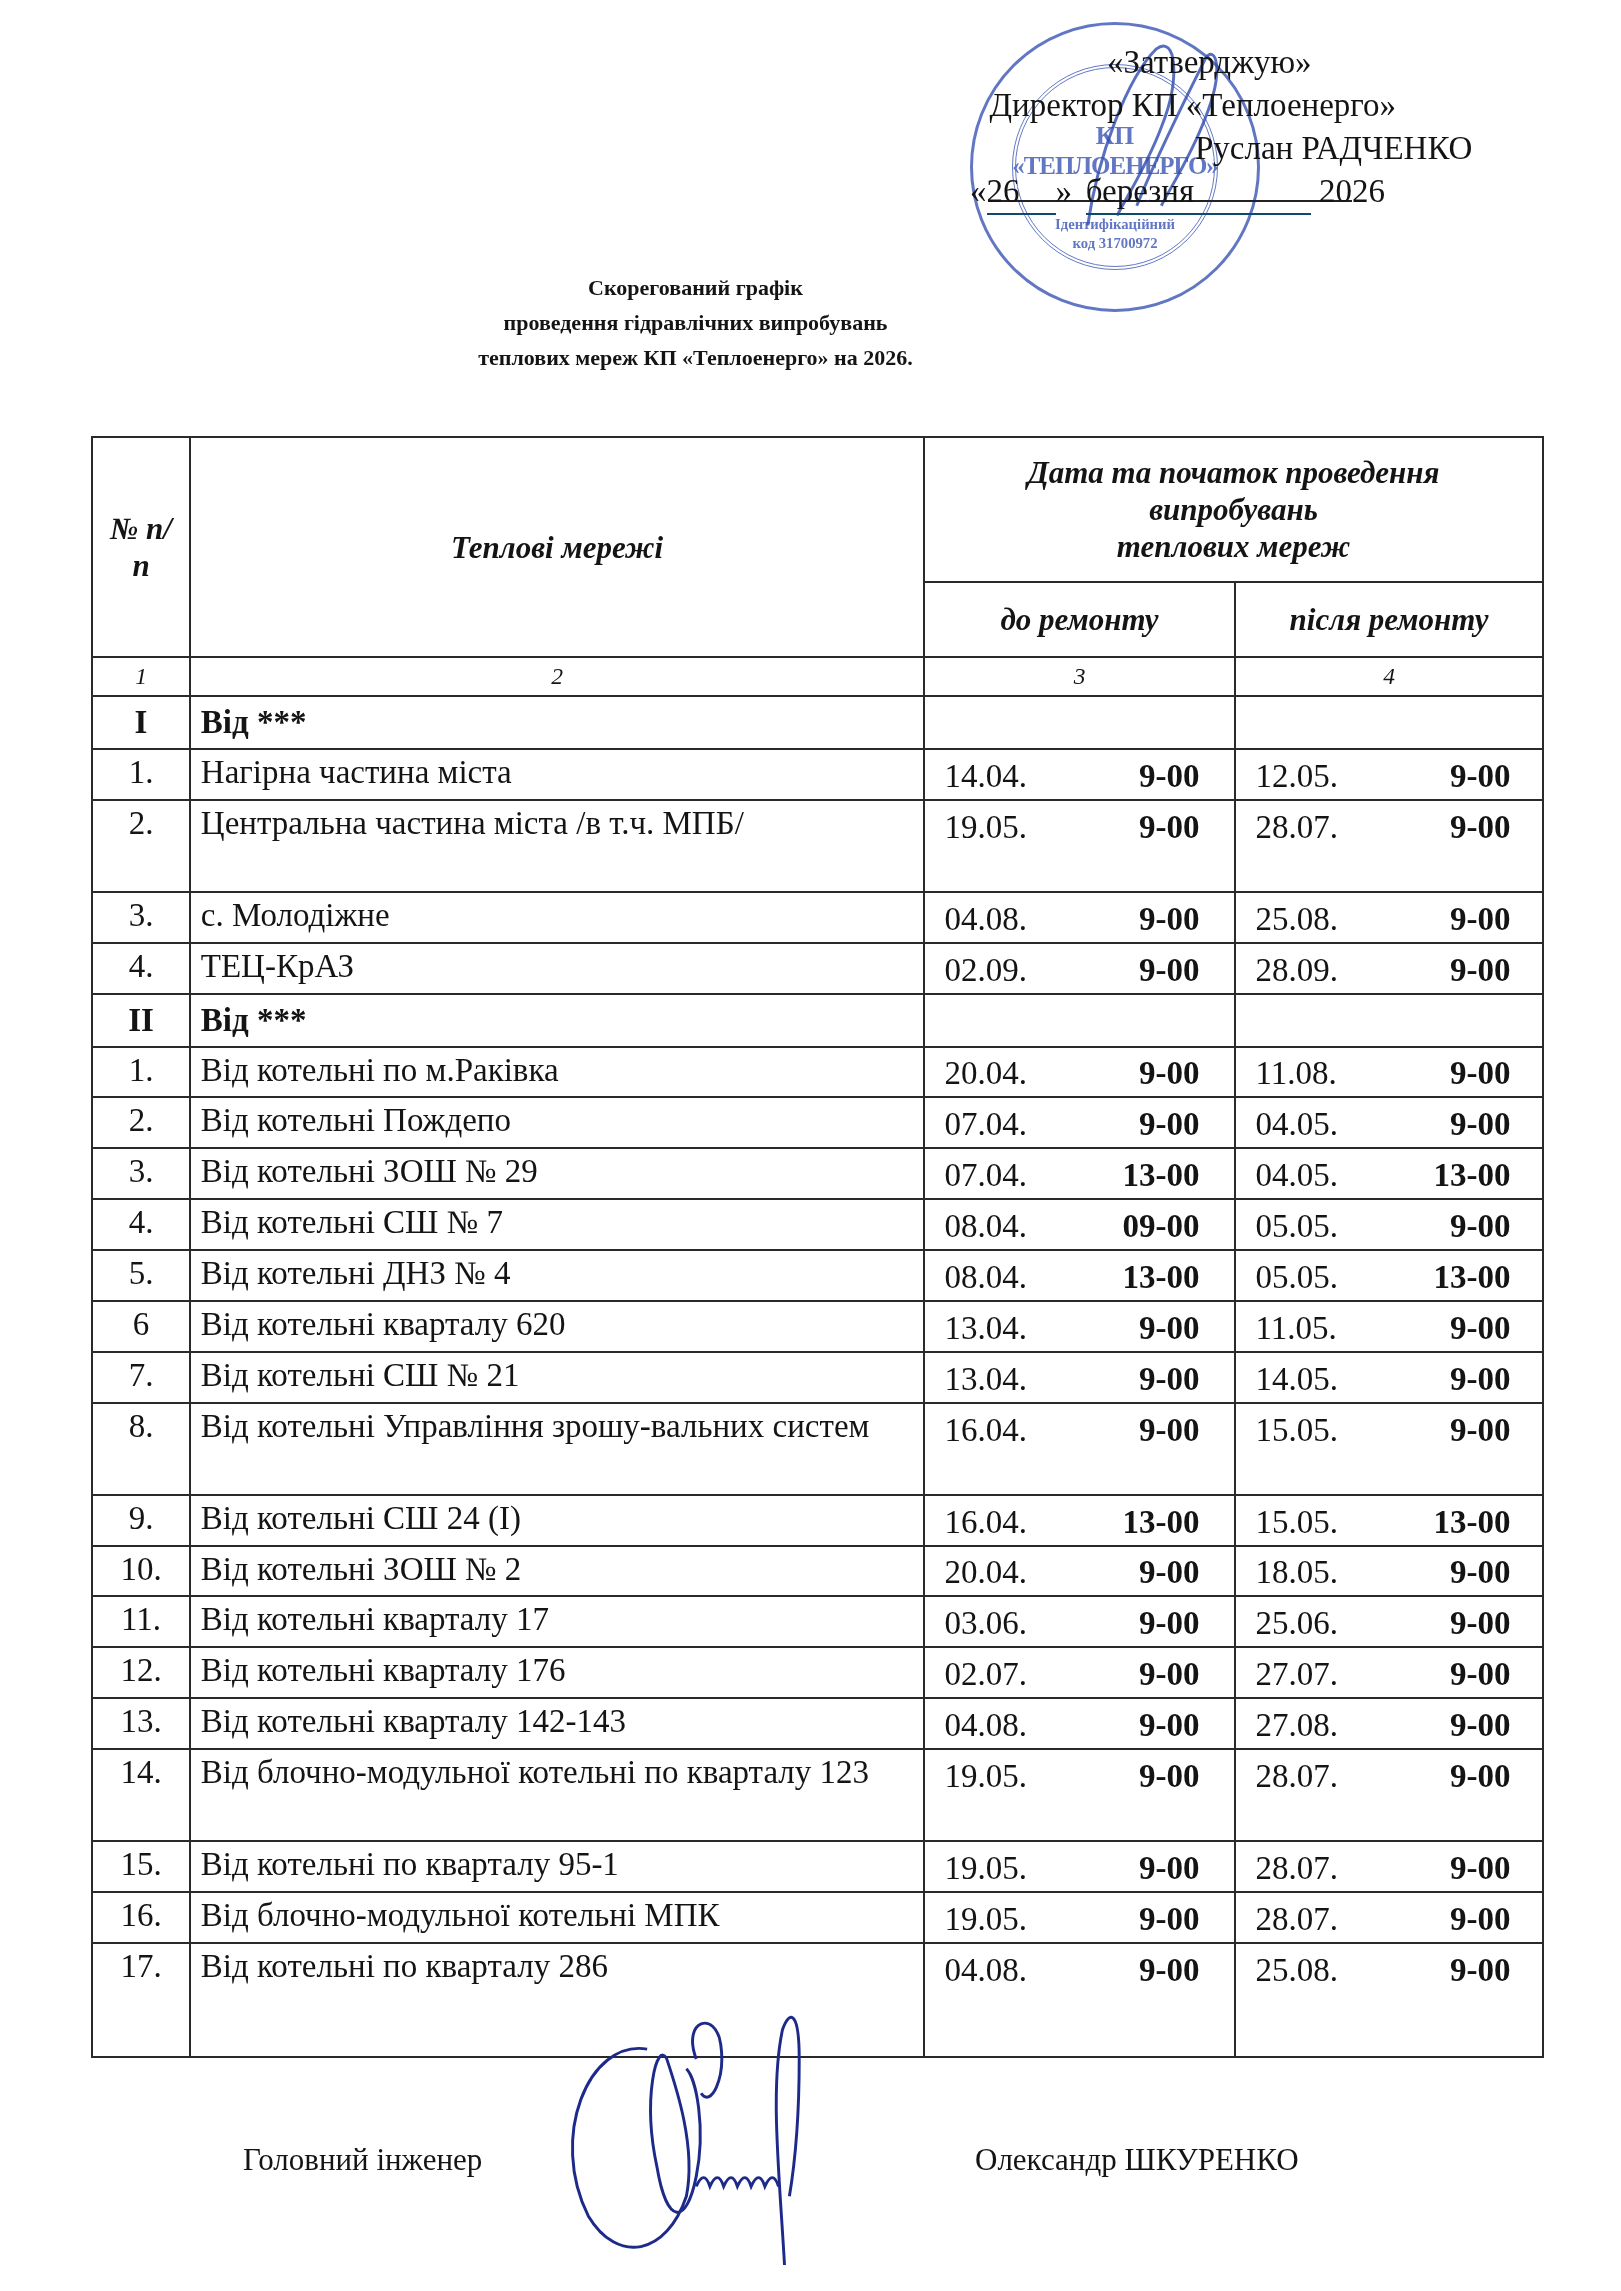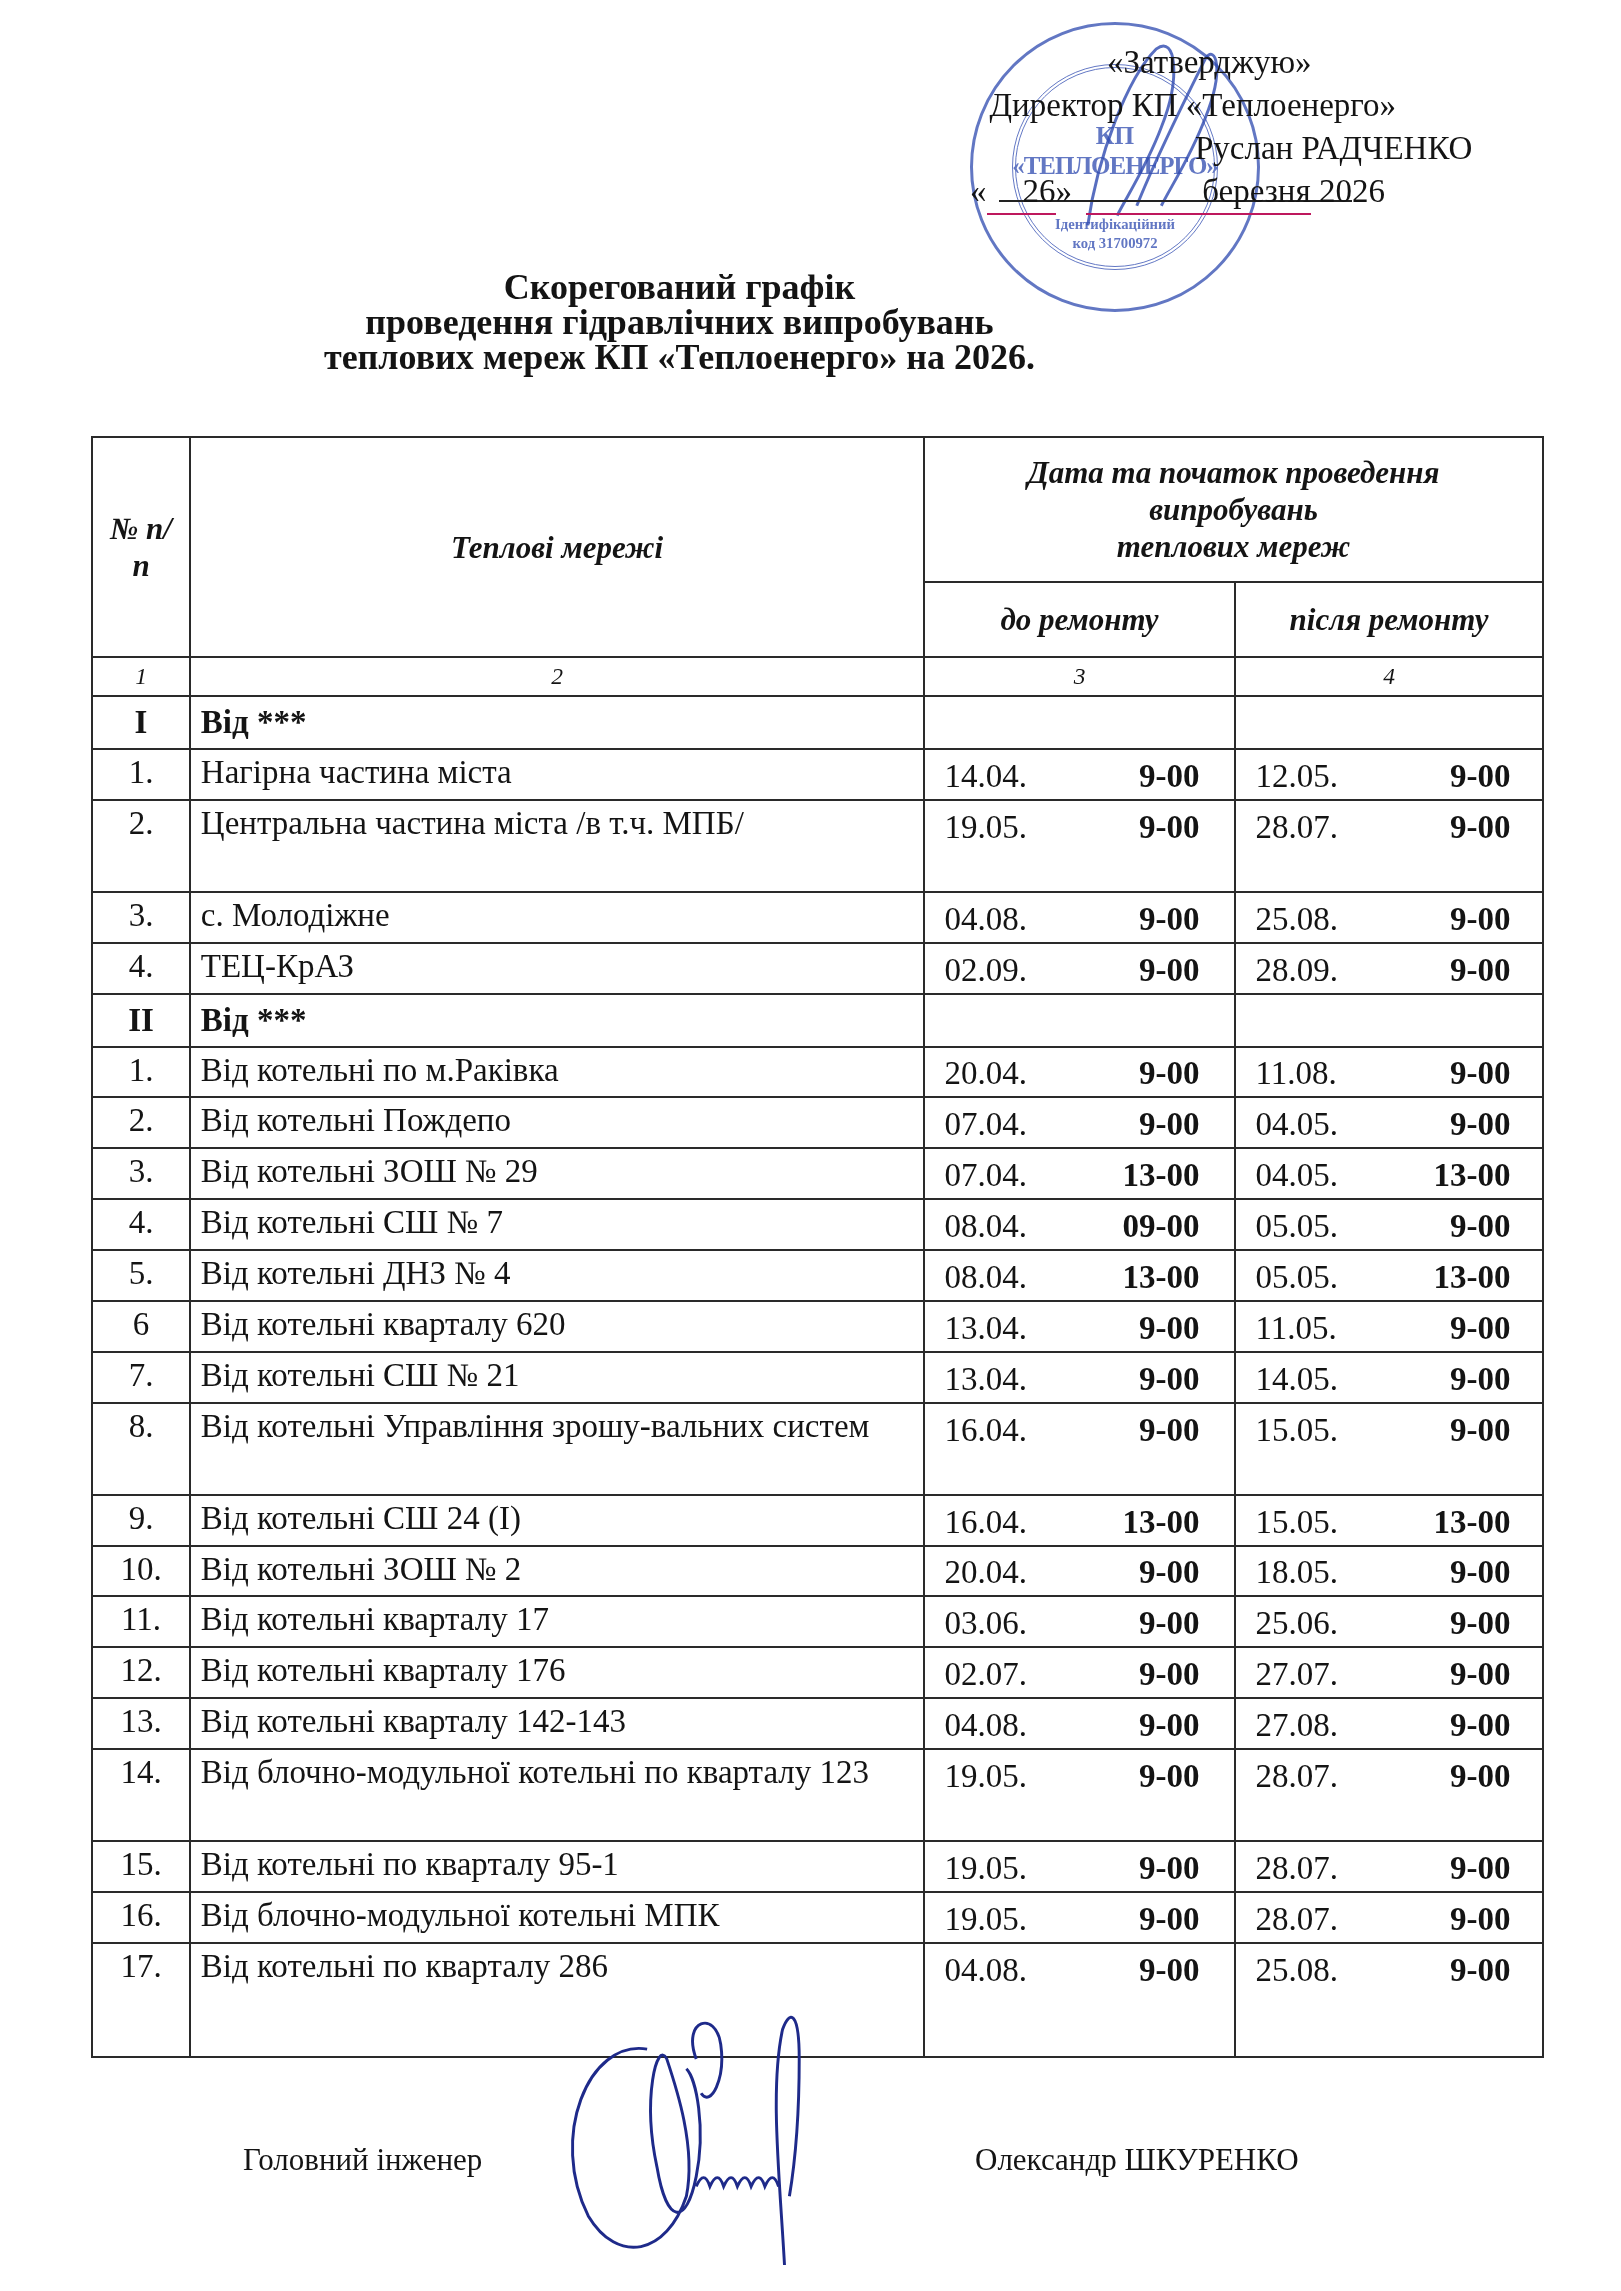--- a/index.html
+++ b/index.html
@@ -9,37 +9,37 @@
     }
     .approval {
       position: absolute; left: 970px; top: 41px; width: 549px;
       font-size: 33px; line-height: 43px;
     }
     .approval .l1 { position: absolute; left: 137px; top: 0; white-space: nowrap; }
     .approval .l2 { position: absolute; left: 19.6px; top: 43px; white-space: nowrap; }
     .approval .l3 { position: absolute; left: 225px; top: 86px; white-space: nowrap; }
     .approval .sigline { position: absolute; left: 29px; top: 159px; width: 353px; border-top: 2px solid #222; }
     .approval .l4 { position: absolute; left: 0; top: 129px; white-space: nowrap; }
-    .approval .l4 .u { display: inline-block; border-bottom: 2px solid #be185d; text-align: right; }
+    .approval .l4 .u { display: inline-block; border-bottom: 2px solid #0c4a6e; text-align: left; }
     .approval .l4 .day { width: 69px; }
     .approval .l4 .month { width: 225px; margin-left: 13.7px; }
     .stamp {
       position: absolute; left: 970px; top: 21.6px; width: 284px; height: 284px;
       border-radius: 50%; border: 3.9px solid #2e4ab0; opacity: 0.75; pointer-events: none;
       color: #2e4ab0;
     }
     .stamp .inner { position: absolute; left: 39px; top: 39px; width: 198px; height: 198px; border-radius: 50%; border: 4.9px double #2e4ab0; }
     .stamp .kp { position: absolute; left: 0; right: 0; top: 96px; text-align: center; font-size: 25.5px; font-weight: bold; }
     .stamp .name { position: absolute; left: 0; right: 0; top: 127px; text-align: center; font-size: 25px; font-weight: bold; letter-spacing: -1px; }
     .stamp .id1 { position: absolute; left: 0; right: 0; top: 191px; text-align: center; font-size: 14.7px; font-weight: bold; }
     .stamp .id2 { position: absolute; left: 0; right: 0; top: 210px; text-align: center; font-size: 14.7px; font-weight: bold; }
 
     .title {
-      position: absolute; left: 0; width: 1359px; top: 270px; text-align: center;
-      font-weight: bold; font-size: 36px; line-height: 35px;
+      position: absolute; left: 16px; width: 1359px; top: 270px; text-align: center;
+      font-weight: bold; font-size: 22px; line-height: 35px;
       font-family: "Liberation Serif", serif;
     }
     table.sched {
       position: absolute; left: 91px; top: 436px; width: 1451px;
       border-collapse: collapse; table-layout: fixed;
       font-family: "Liberation Serif", serif;
     }
     table.sched td, table.sched th { border: 2px solid #2a2a2a; padding: 0 9.8px; vertical-align: top; }
     col.c1 { width: 98px; } col.c2 { width: 734px; } col.c3 { width: 311px; } col.c4 { width: 308px; }
     th { font-weight: bold; font-style: italic; font-size: 31px; line-height: 37px; vertical-align: middle !important; text-align: center; }

